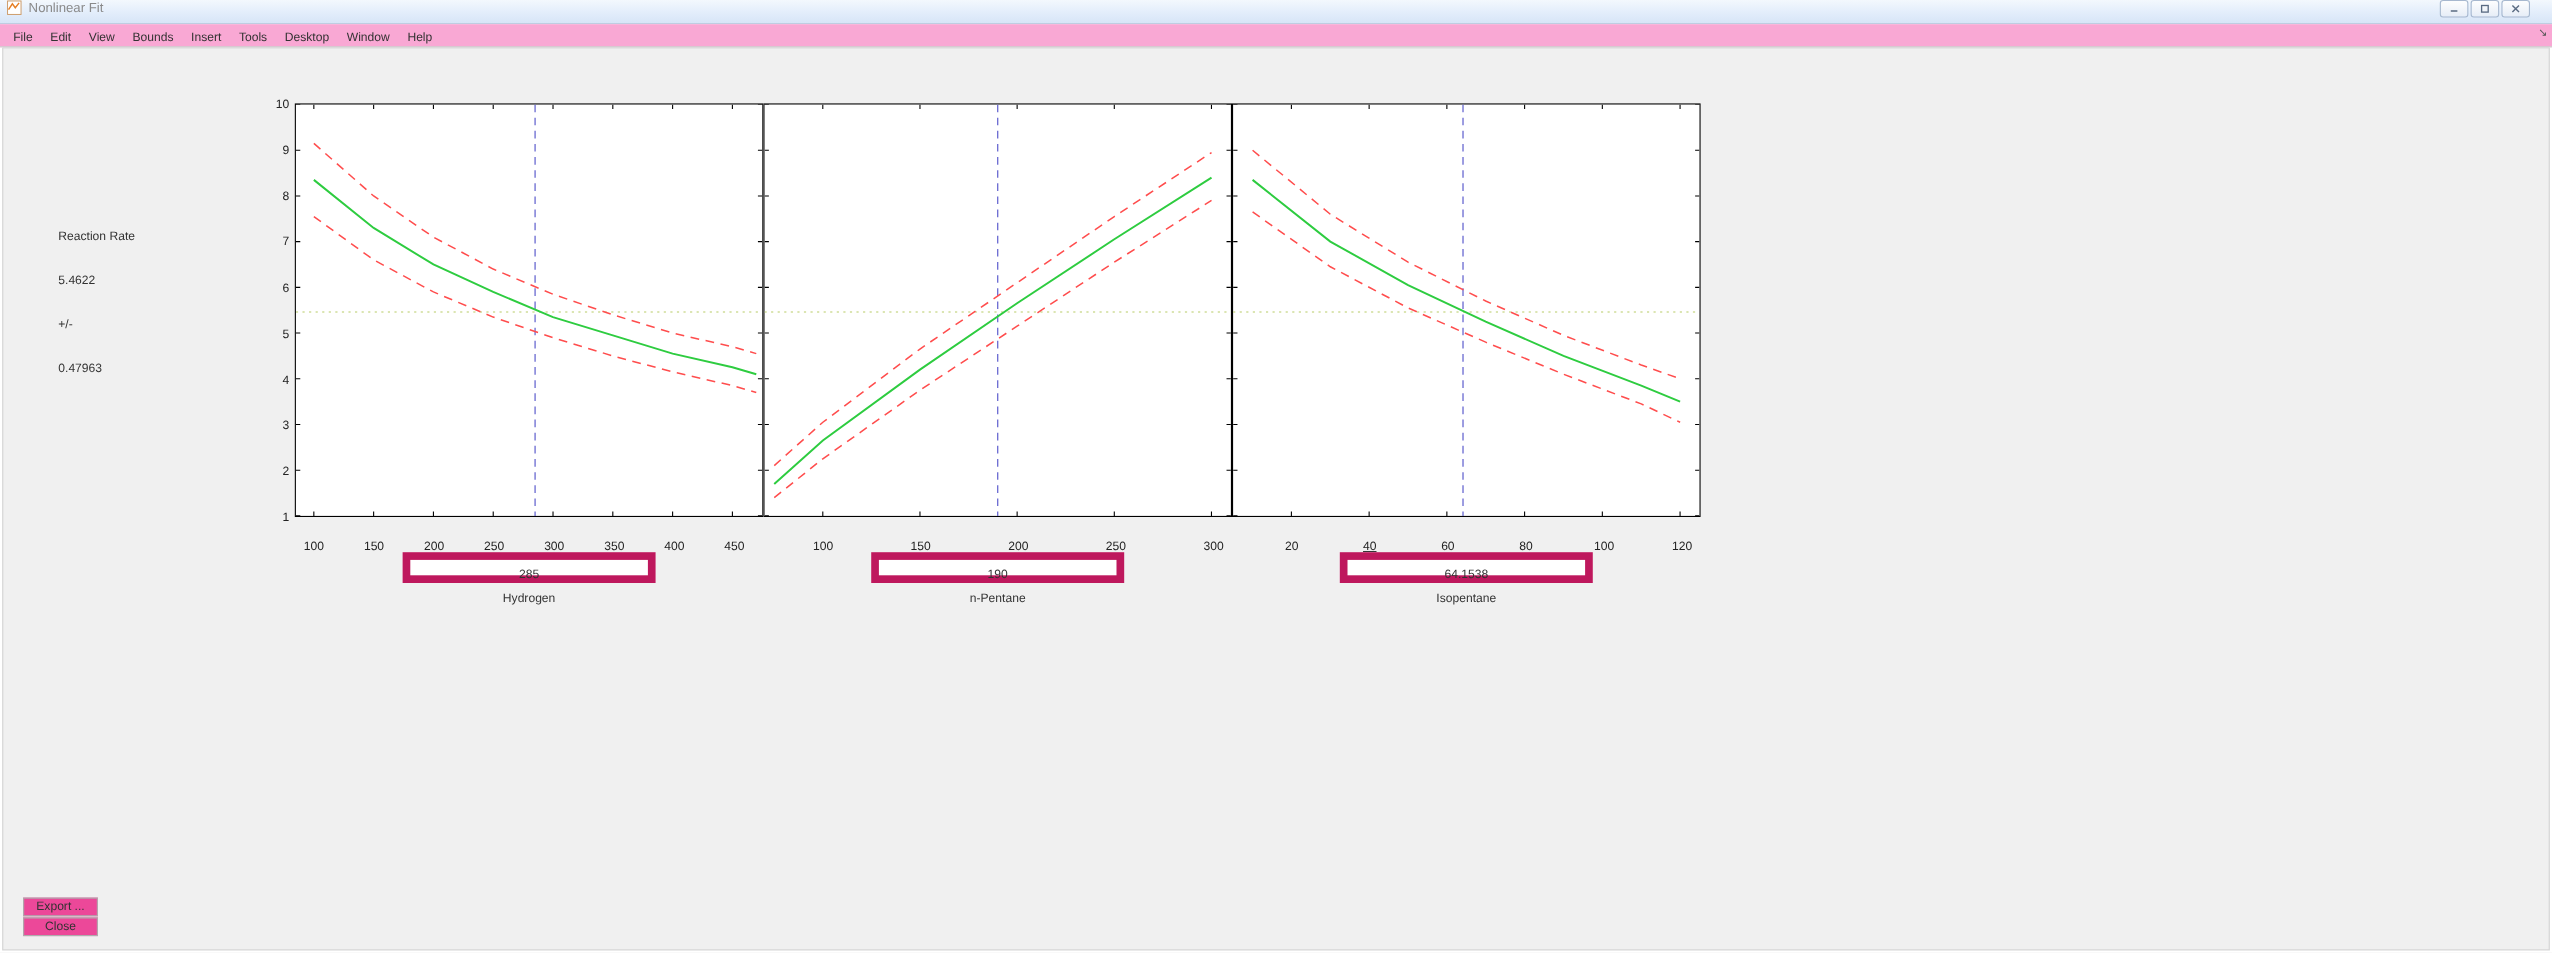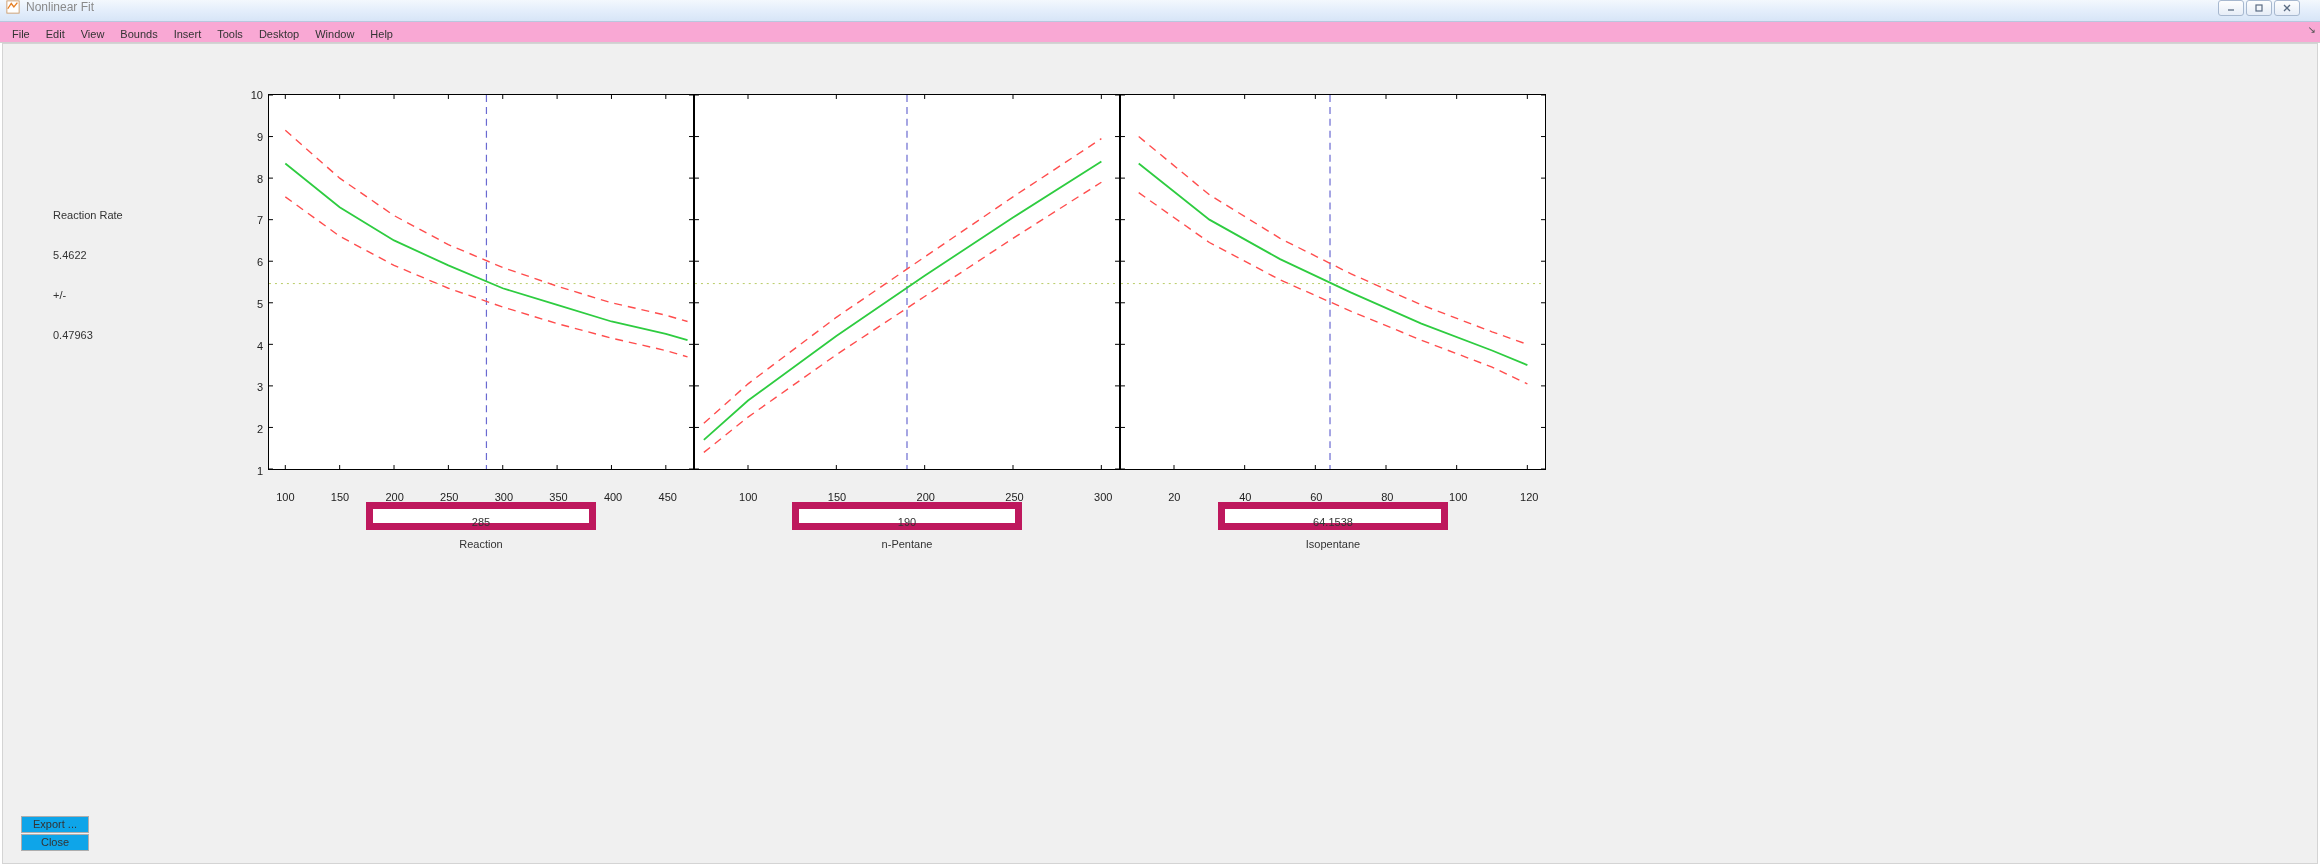--- a/index.html
+++ b/index.html
@@ -60,21 +60,21 @@
     left: 50px; top: 165px;
     width: 140px;
   }
   .info-block div { margin-bottom: 28px; }
 
   
   .btn {
     position: absolute;
     left: 18px;
     width: 68px; height: 17px;
-    background: #0ea5e9;
+    background: #ec4899;
     border: 1px solid #adadad;
     font-size: 11px;
     text-align: center;
     line-height: 15px;
     cursor: pointer;
   }
   .btn.export { bottom: 30px; }
   .btn.close  { bottom: 12px; }
 
   
@@ -327,21 +327,21 @@
         <div class="xtick" style="left: 195.25px;">60</div>
         <div class="xtick" style="left: 266.25px;">80</div>
         <div class="xtick" style="left: 337.25px;">100</div>
         <div class="xtick" style="left: 408.25px;">120</div>
       </div>
   </div>
 
   <div class="below">
     <div class="col">
       <div class="valbox">285</div>
-      <div class="pred-label">Reaction</div>
+      <div class="pred-label">Hydrogen</div>
     </div>
     <div class="col">
       <div class="valbox">190</div>
       <div class="pred-label">n-Pentane</div>
     </div>
     <div class="col">
       <div class="valbox">64.1538</div>
       <div class="pred-label">Isopentane</div>
     </div>
   </div>

